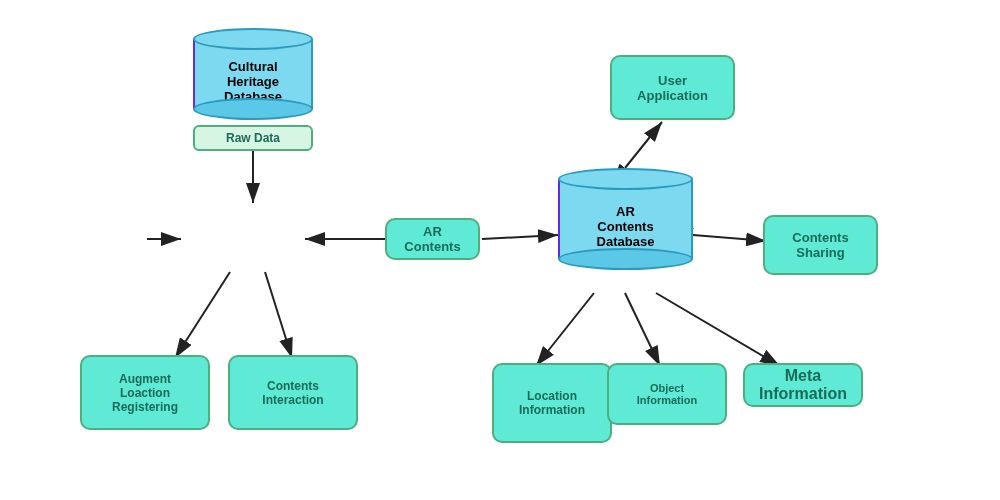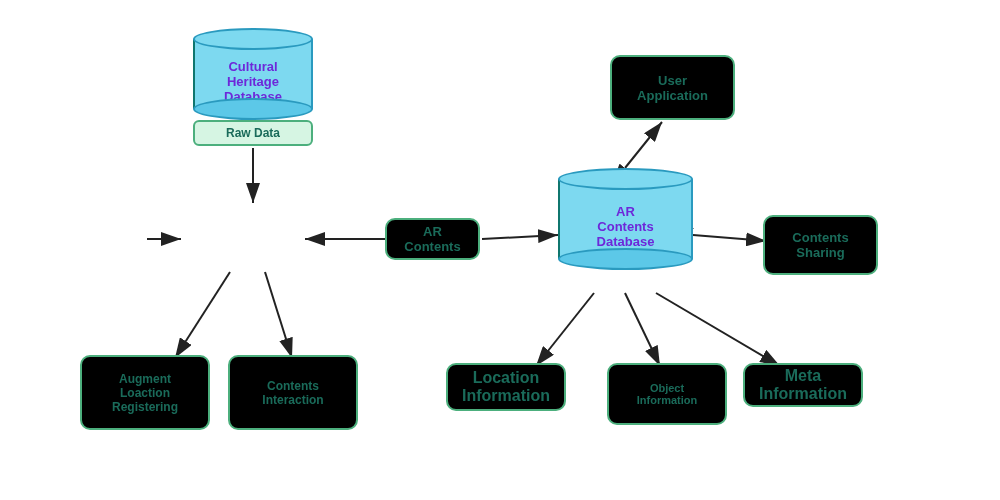--- a/index.html
+++ b/index.html
@@ -22,21 +22,21 @@
       position: absolute;
       display: flex;
       align-items: center;
       justify-content: center;
       text-align: center;
       font-weight: bold;
       font-size: 13px;
       border-radius: 10px;
     }
     .node-green {
-      background: #000000;
+      background: #5eead4;
       border: 2px solid #4caf7d;
     }
     
     .cylinder-wrap {
       position: absolute;
       display: flex;
       flex-direction: column;
       align-items: center;
       justify-content: center;
     }
@@ -51,27 +51,27 @@
       height: 22px;
       background: #7dd9f0;
       border-radius: 50%;
       border: 2px solid #2a9abf;
       position: relative;
       z-index: 2;
     }
     .cyl-body {
       width: 100%;
       background: #7dd9f0;
-      border-left: 2px solid #0f766e;
+      border-left: 2px solid #6d28d9;
       border-right: 2px solid #2a9abf;
       display: flex;
       align-items: center;
       justify-content: center;
       font-weight: bold;
-      color: #6d28d9;
+      color: #000000;
       text-align: center;
       font-size: 13px;
       font-family: Arial, sans-serif;
       position: relative;
       z-index: 1;
       margin-top: -11px;
     }
     .cyl-bottom {
       width: 100%;
       height: 22px;
@@ -85,20 +85,21 @@
     .cyl-label {
       width: 100%;
       background: #d6f5e3;
       border: 2px solid #4caf7d;
       border-radius: 6px;
       text-align: center;
       font-size: 12px;
       font-weight: bold;
       color: #1a6b5a;
       padding: 4px 8px;
+      margin-top: 5px;
     }
     
     .arrows-svg {
       position: absolute;
       top: 0; left: 0;
       width: 1000px;
       height: 500px;
       pointer-events: none;
     }
   </style>
@@ -176,21 +177,21 @@
   </div>
 
   <div class="node node-green" style="left:80px; top:355px; width:130px; height:75px; color:#1a6b5a; font-size:12px;">
     <span>Augment<br>Loaction<br>Registering</span>
   </div>
 
   <div class="node node-green" style="left:228px; top:355px; width:130px; height:75px; color:#1a6b5a; font-size:12px;">
     <span>Contents<br>Interaction</span>
   </div>
 
-  <div class="node node-green" style="left:446px; top:363px; width:120px; height:48px; color:#1a6b5a; font-size:16px;">
+  <div class="node node-green" style="left:492px; top:363px; width:120px; height:80px; color:#1a6b5a; font-size:12px;">
     <span>Location<br>Information</span>
   </div>
 
   <div class="node node-green" style="left:607px; top:363px; width:120px; height:62px; color:#1a6b5a; font-size:11px;">
     <span>Object<br>Information</span>
   </div>
 
   <div class="node node-green" style="left:743px; top:363px; width:120px; height:44px; color:#1a6b5a; font-size:16px;">
     <span>Meta<br>Information</span>
   </div>

